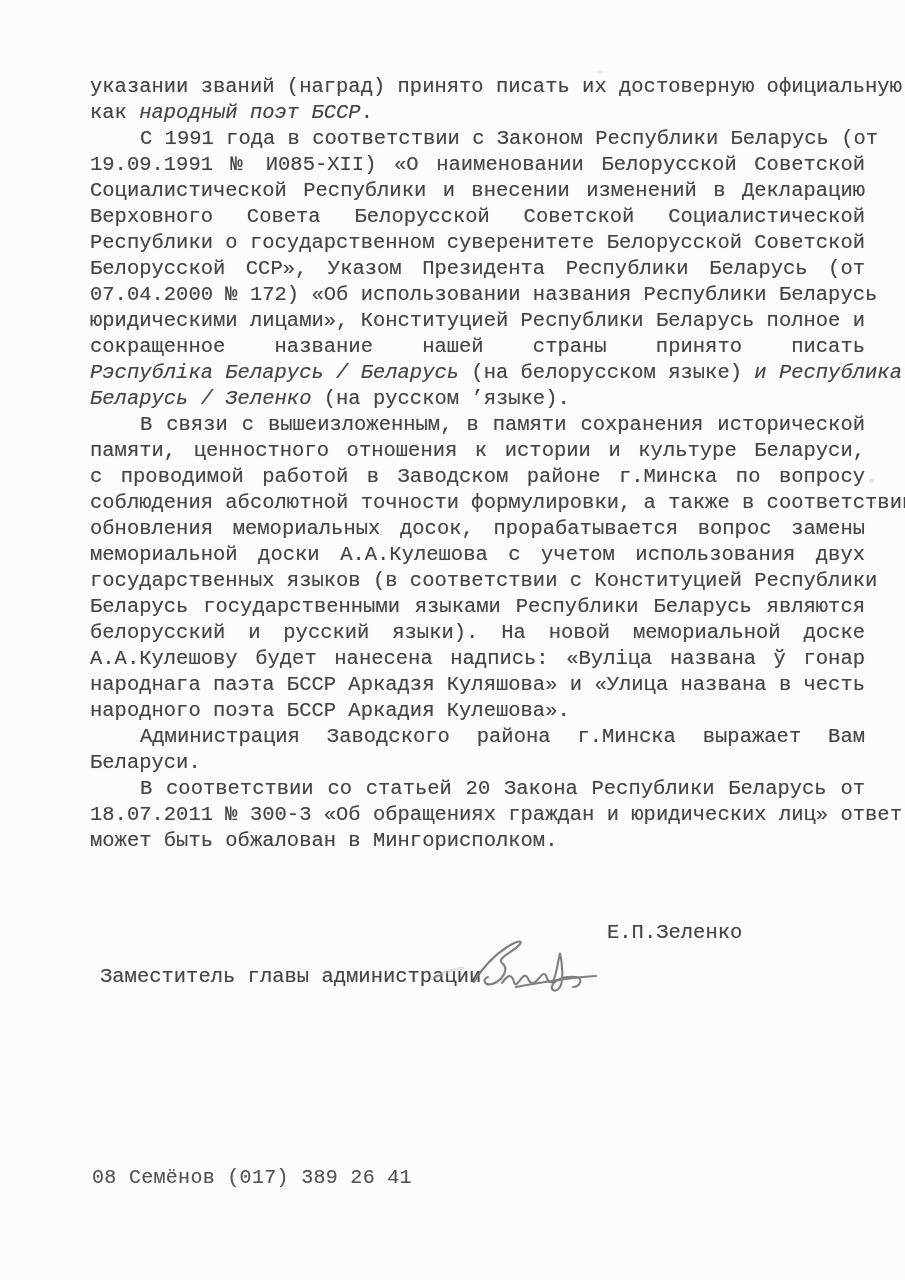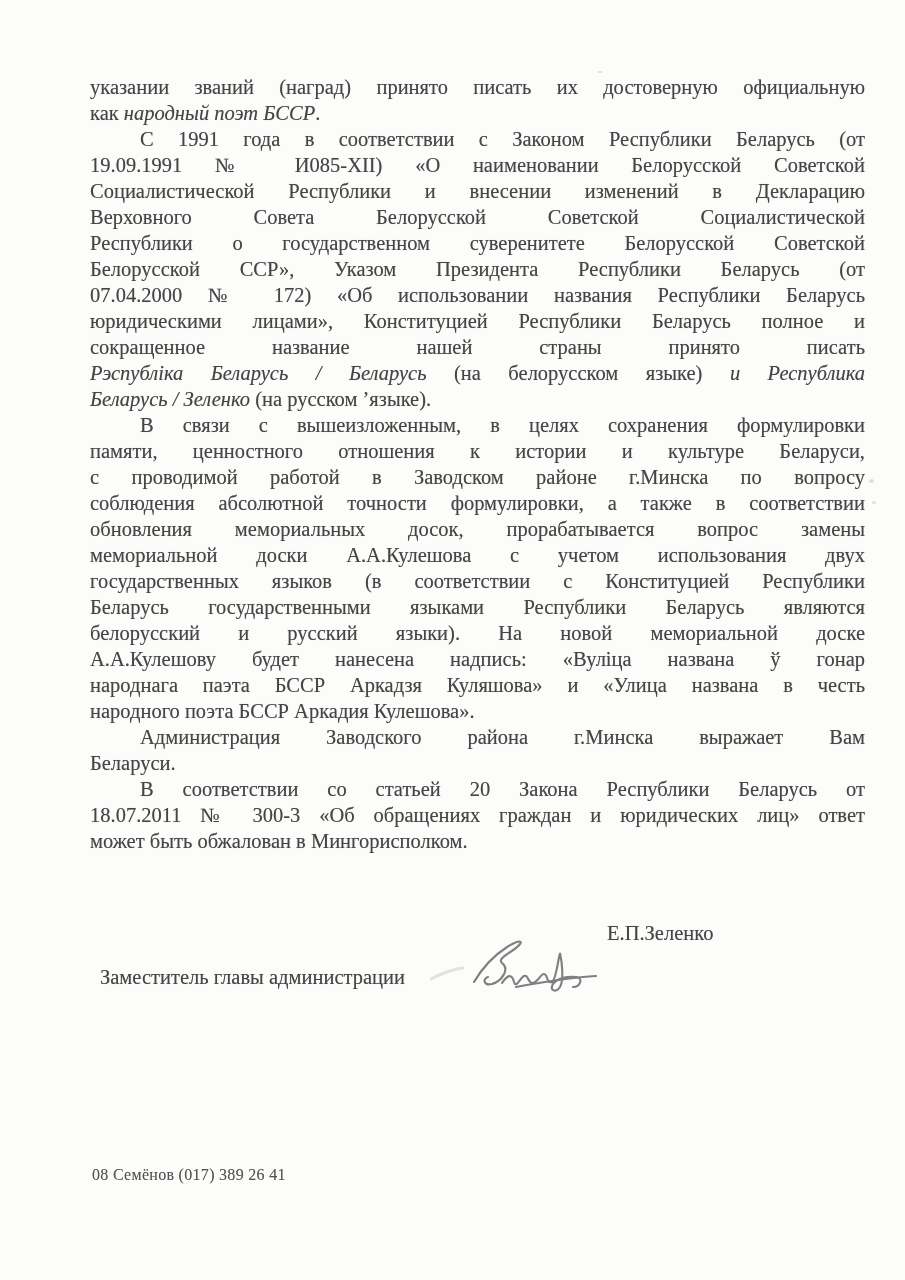--- a/index.html
+++ b/index.html
@@ -5,21 +5,21 @@
   html, body {
     margin: 0;
     padding: 0;
     background: #ffffff;
   }
   .page {
     position: relative;
     width: 905px;
     height: 1280px;
     overflow: hidden;
-    font-family: Liberation Serif, serif;
+    font-family: Liberation Mono, monospace;
   }
   .body-lines {
     position: absolute;
     left: 90px;
     top: 74px;
     width: 775px;
     font-size: 20.5px;
     text-shadow: 0 0 0.7px rgba(70,70,70,0.45);
   }
   .line {
@@ -39,21 +39,21 @@
   }
   .sig-name {
     position: absolute; left: 607px; top: 920px;
     font-size: 20.5px; line-height: 26px;
     text-shadow: 0 0 0.7px rgba(70,70,70,0.45);
   }
   .sig-scribble { position: absolute; left: 468px; top: 936px; }
   .sig-smudge { position: absolute; left: 430px; top: 966px; opacity: 0.45; }
   .footer-note {
     position: absolute; left: 92px; top: 1166px;
-    font-size: 16px; letter-spacing: 0.3px;
+    font-size: 20px; letter-spacing: 0.3px;
     text-shadow: 0 0 0.5px rgba(80,80,80,0.35);
   }
   .speck {
     position: absolute; border-radius: 50%;
     background: #9a9a9a; opacity: 0.3;
   }
 </style>
 </head>
 <body>
 
@@ -66,21 +66,21 @@
       <div class="line"><span>19.09.1991 № И085-ХII) «О наименовании Белорусской Советской</span></div>
       <div class="line"><span>Социалистической Республики и внесении изменений в Декларацию</span></div>
       <div class="line"><span>Верховного Совета Белорусской Советской Социалистической</span></div>
       <div class="line"><span>Республики о государственном суверенитете Белорусской Советской</span></div>
       <div class="line"><span>Белорусской ССР», Указом Президента Республики Беларусь (от</span></div>
       <div class="line"><span>07.04.2000 № 172) «Об использовании названия Республики Беларусь</span></div>
       <div class="line"><span>юридическими лицами», Конституцией Республики Беларусь полное и</span></div>
       <div class="line"><span>сокращенное название нашей страны принято писать</span></div>
       <div class="line"><span class="it">Рэспубліка Беларусь / Беларусь</span><span> (на белорусском языке) </span><span class="it">и Республика</span></div>
       <div class="line last"><span class="it">Беларусь / Зеленко</span><span> (на русском ’языке).</span></div>
-      <div class="line indent"><span>В связи с вышеизложенным, в целях сохранения формулировки</span></div>
+      <div class="line indent"><span>В связи с вышеизложенным, в памяти сохранения исторической</span></div>
       <div class="line"><span>памяти, ценностного отношения к истории и культуре Беларуси,</span></div>
       <div class="line"><span>с проводимой работой в Заводском районе г.Минска по вопросу</span></div>
       <div class="line"><span>соблюдения абсолютной точности формулировки, а также в соответствии</span></div>
       <div class="line"><span>обновления мемориальных досок, прорабатывается вопрос замены</span></div>
       <div class="line"><span>мемориальной доски А.А.Кулешова с учетом использования двух</span></div>
       <div class="line"><span>государственных языков (в соответствии с Конституцией Республики</span></div>
       <div class="line"><span>Беларусь государственными языками Республики Беларусь являются</span></div>
       <div class="line"><span>белорусский и русский языки). На новой мемориальной доске</span></div>
       <div class="line"><span>А.А.Кулешову будет нанесена надпись: «Вуліца названа ў гонар</span></div>
       <div class="line"><span>народнага паэта БССР Аркадзя Куляшова» и «Улица названа в честь</span></div>

